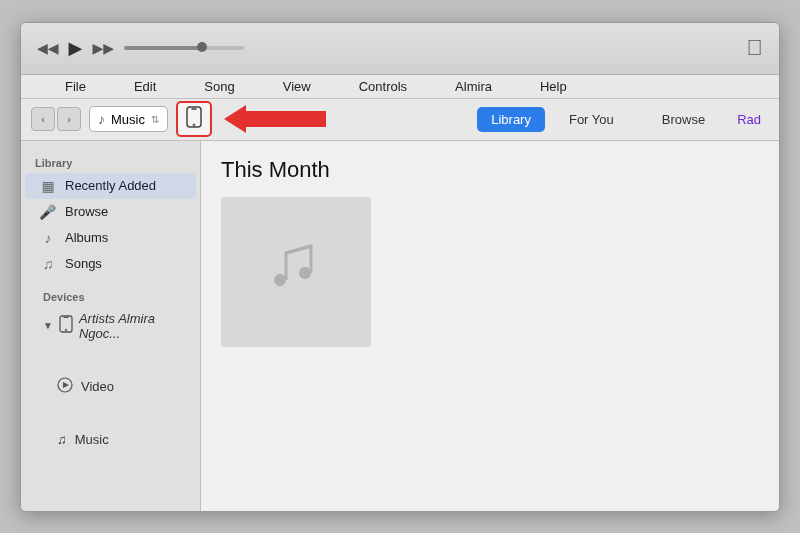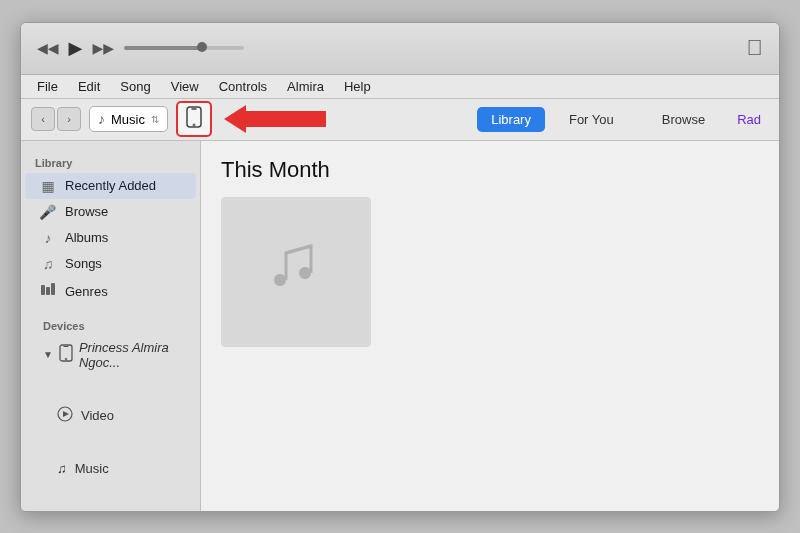--- a/index.html
+++ b/index.html
@@ -97,20 +97,21 @@
       padding: 0 8px;
       gap: 4px;
     }
 
     .menu-item {
       padding: 2px 8px;
       font-size: 13px;
       color: #222;
       cursor: pointer;
       border-radius: 3px;
+      margin-left: 28px;
     }
 
     
     .toolbar {
       background: #e8e8e8;
       border-bottom: 1px solid #c0c0c0;
       height: 42px;
       display: flex;
       align-items: center;
       padding: 0 10px;
@@ -418,44 +419,34 @@
         <span class="sidebar-item-icon">🎤</span>
         <span>Browse</span>
       </div>
       <div class="sidebar-item">
         <span class="sidebar-item-icon">♪</span>
         <span>Albums</span>
       </div>
       <div class="sidebar-item">
         <span class="sidebar-item-icon">♫</span>
         <span>Songs</span>
-      </div>
-      <div class="sidebar-item">
-        <span class="sidebar-item-icon">
-          <svg width="16" height="16" viewBox="0 0 16 16" fill="none">
-            <rect x="1" y="3" width="4" height="10" rx="1" fill="#666"></rect>
-            <rect x="6" y="5" width="4" height="8" rx="1" fill="#666"></rect>
-            <rect x="11" y="1" width="4" height="12" rx="1" fill="#666"></rect>
-          </svg>
-        </span>
-        <span>Genres</span>
       </div>
 
       <div class="devices-section">
         <div class="sidebar-section-label">Devices</div>
         <div class="device-item">
           <span class="expand-arrow">▼</span>
           <span>
             <svg width="14" height="18" viewBox="0 0 14 18" fill="none">
               <rect x="1" y="1" width="12" height="16" rx="2" stroke="#555" stroke-width="1.3" fill="none"></rect>
               <line x1="5" y1="2.5" x2="9" y2="2.5" stroke="#555" stroke-width="1.2" stroke-linecap="round"></line>
               <circle cx="7" cy="15" r="0.8" stroke="#555" stroke-width="1"></circle>
             </svg>
           </span>
-          <span>Princess Almira Ngoc...</span>
+          <span>Artists Almira Ngoc...</span>
         </div>
 
         <div class="device-sub-item">
           <span>
             <svg width="16" height="16" viewBox="0 0 16 16" fill="none">
               <circle cx="8" cy="8" r="7" stroke="#555" stroke-width="1.2" fill="none"></circle>
               <path d="M6 5l6 3-6 3V5z" fill="#555"></path>
             </svg>
           </span>
           <span>Video</span>

